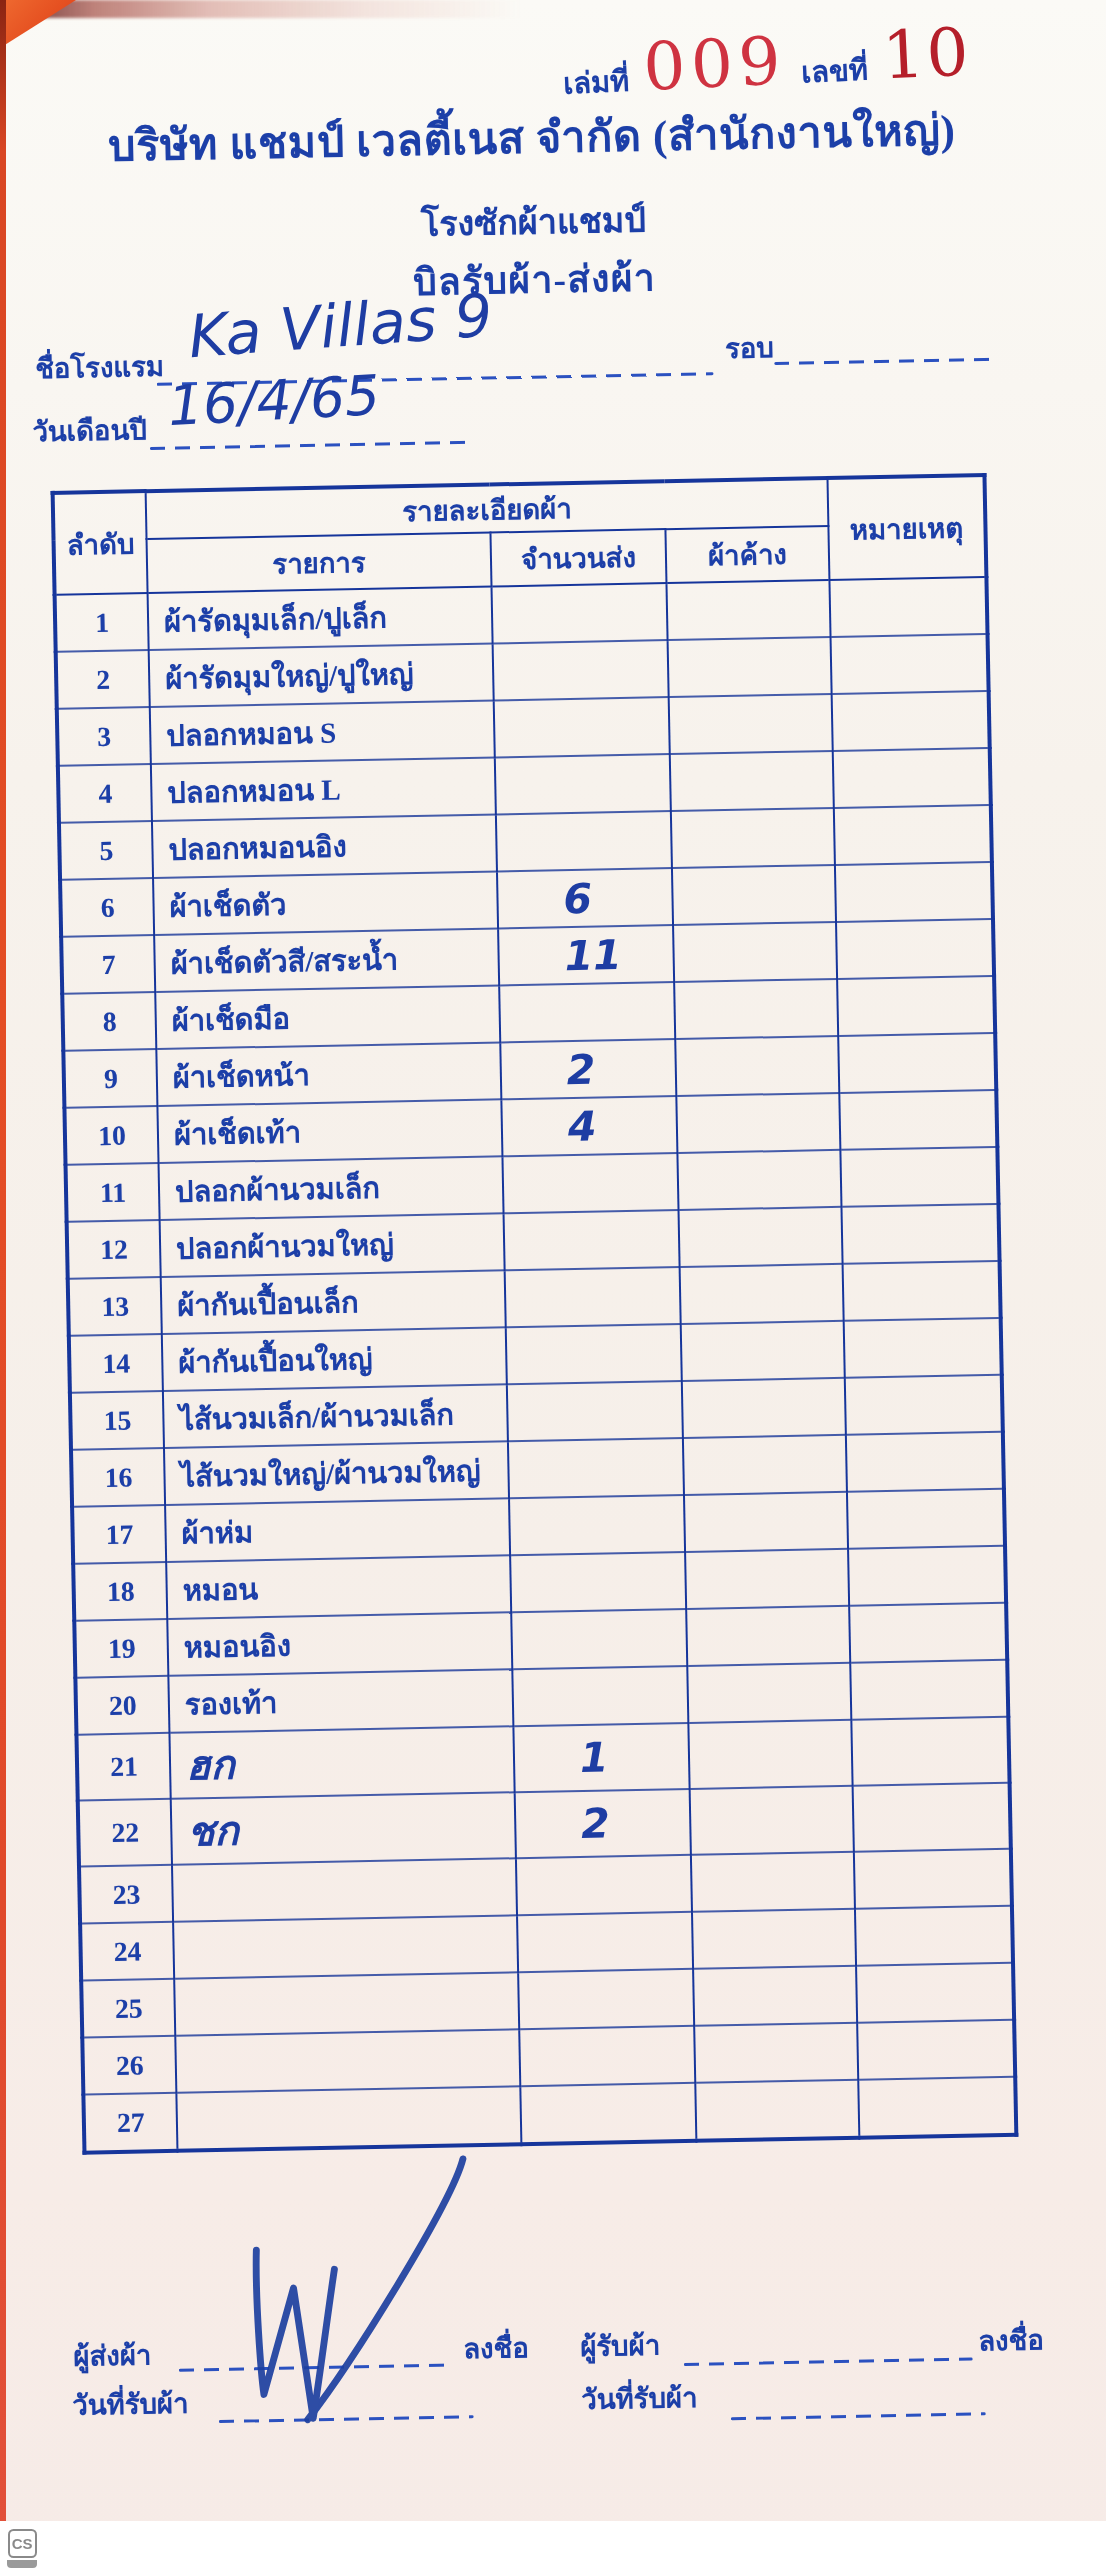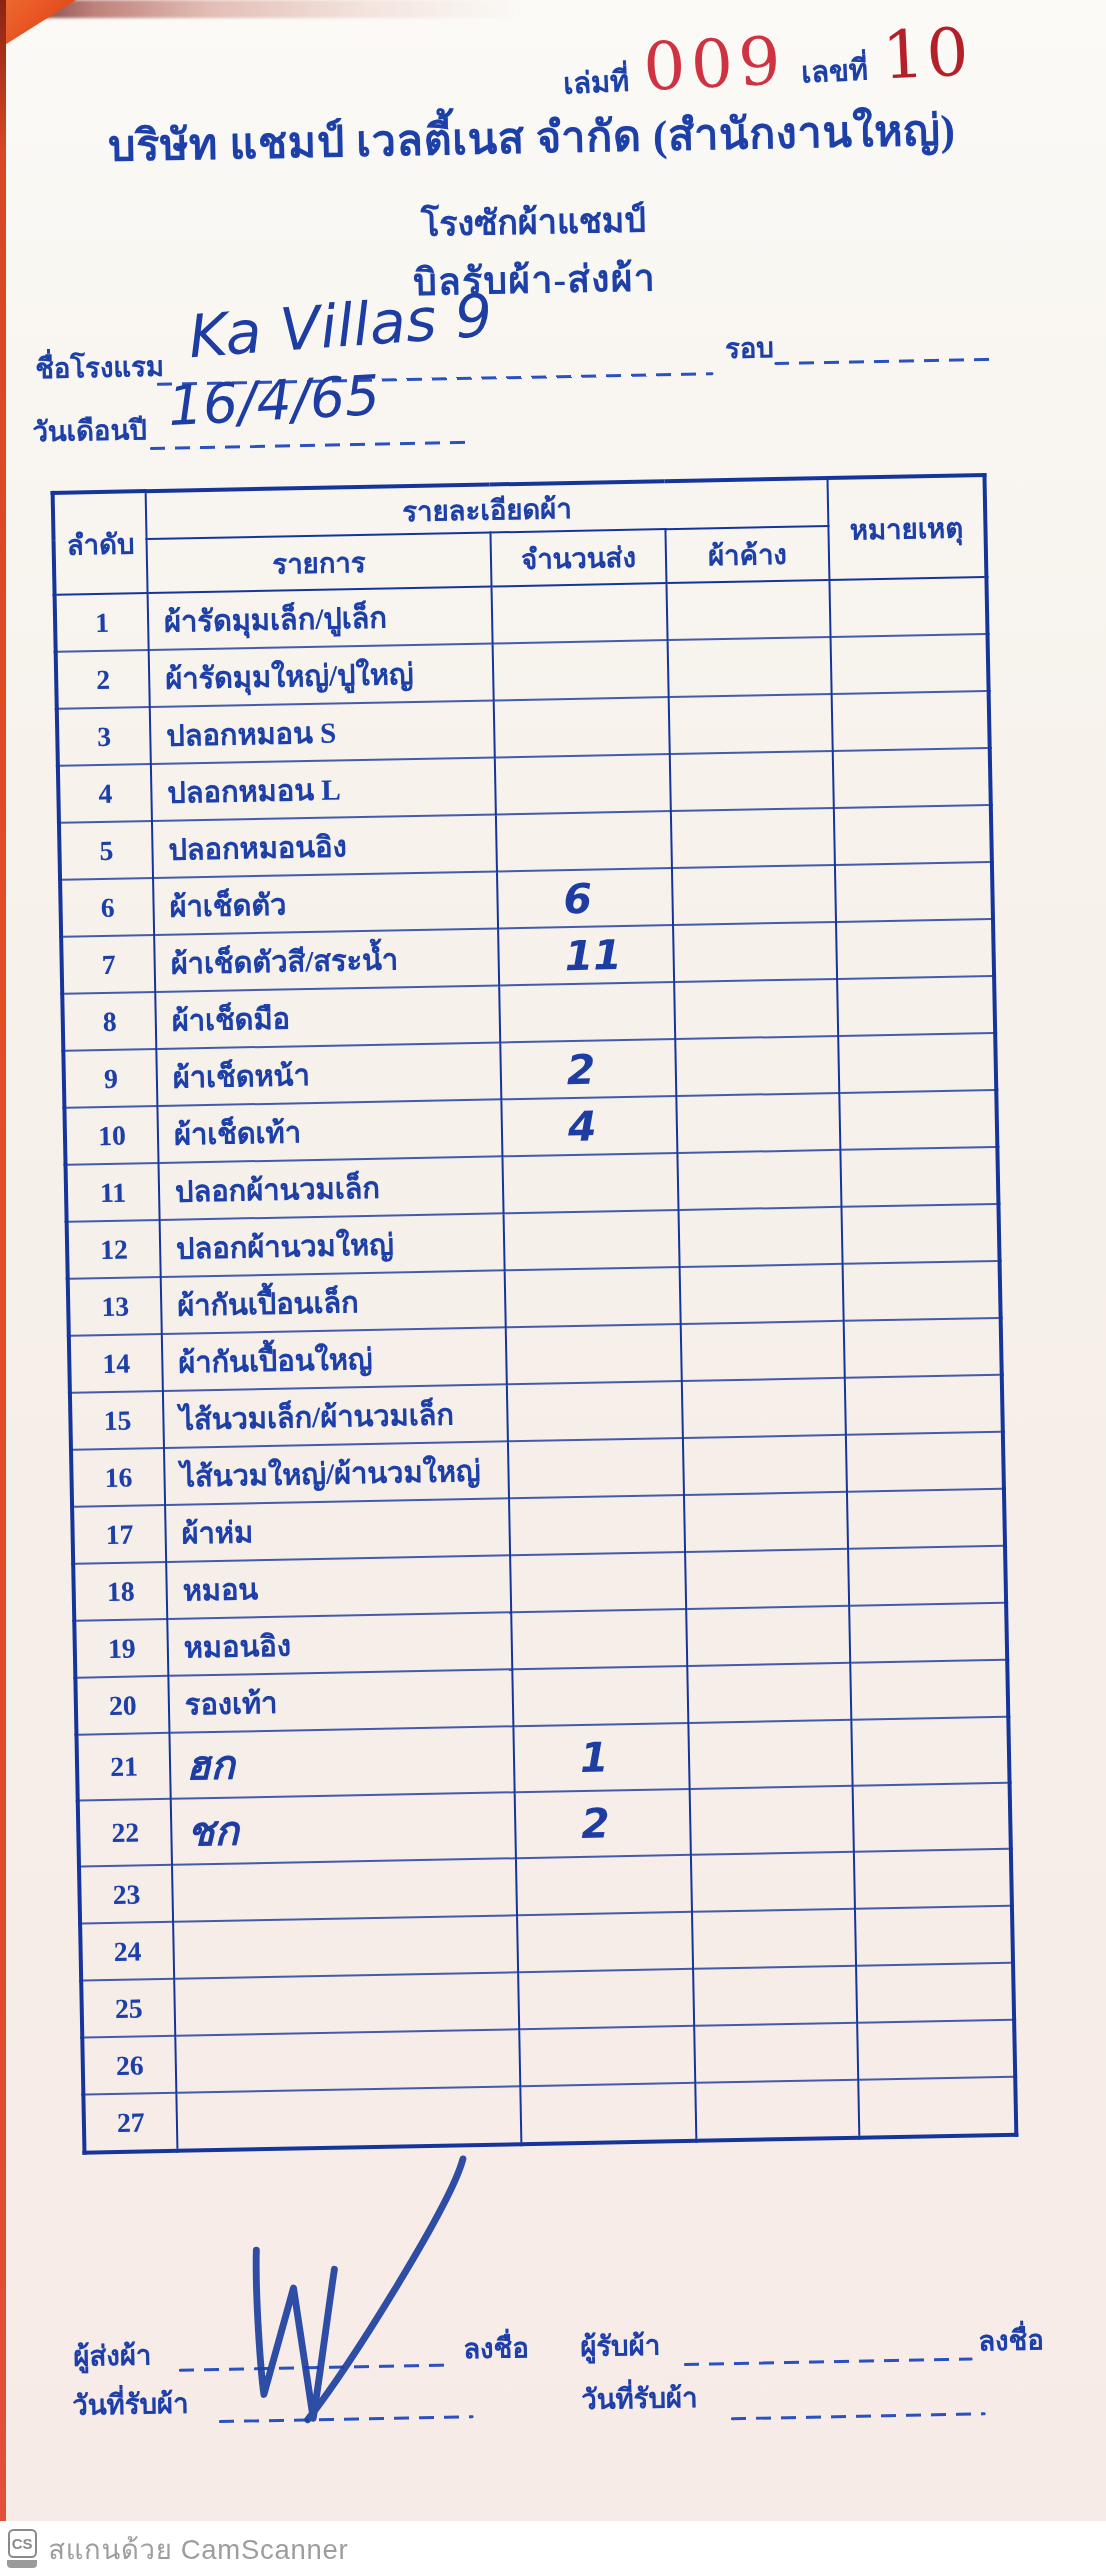--- a/index.html
+++ b/index.html
@@ -338,15 +338,14 @@
       <path d="M45,222 C42,290 48,400 52,432 L98,278 L123,468 C135,400 148,310 158,252"></path>
     </g>
   </svg>
 </div>
 
 <div class="csbar">
   <div class="cslogo">
     <div class="box">CS</div>
     <div class="bed"></div>
   </div>
-  <div class="cstext">สแกนด้วย CamScanner</div>
 </div>
 
 
 </body></html>

